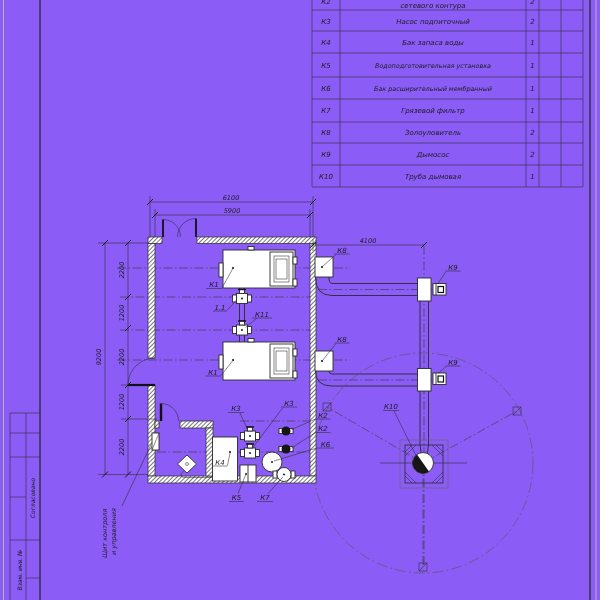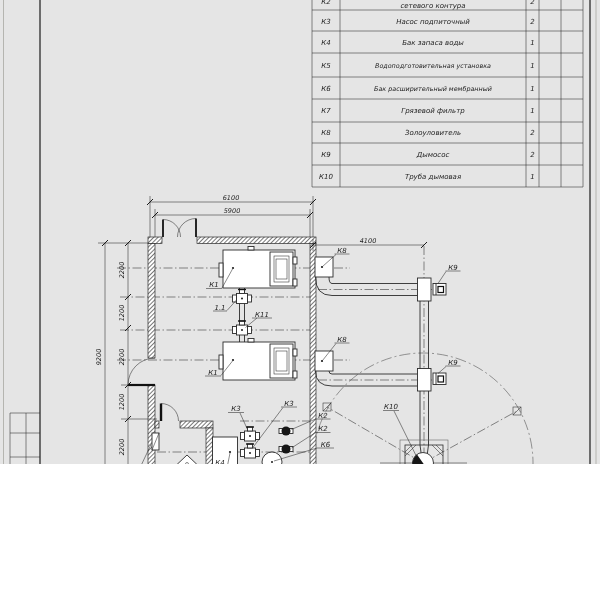--- a/index.html
+++ b/index.html
@@ -1,16 +1,16 @@
 <!DOCTYPE html>
 <html><head>
 <meta charset="utf-8">
 <style>
   html,body{margin:0;padding:0;background:#fff;}
-  .sheet{position:relative;width:600px;height:464px;background:#e5e5e5;overflow:hidden;}
+  .sheet{position:relative;width:600px;height:600px;background:#8b5cf6;overflow:hidden;}
   svg{position:absolute;left:0;top:0;}
   .t{font:italic 7px "DejaVu Sans", sans-serif;fill:#1c1c1c;}
   .d{font:italic 6.5px "DejaVu Sans", sans-serif;fill:#1c1c1c;}
   .s{font:italic 6px "DejaVu Sans", sans-serif;fill:#1c1c1c;}
   .ln{stroke:#2b2b2b;stroke-width:0.9;fill:none;}
   .thin{stroke:#2b2b2b;stroke-width:0.55;fill:none;}
   .dim{stroke:#2b2b2b;stroke-width:0.55;fill:none;}
   .tick{stroke:#1c1c1c;stroke-width:1;}
   .axis{stroke:#3a3a3a;stroke-width:0.6;fill:none;stroke-dasharray:9 2.5 1.5 2.5;}
   .wht{fill:#fff;stroke:#2b2b2b;stroke-width:0.9;}

